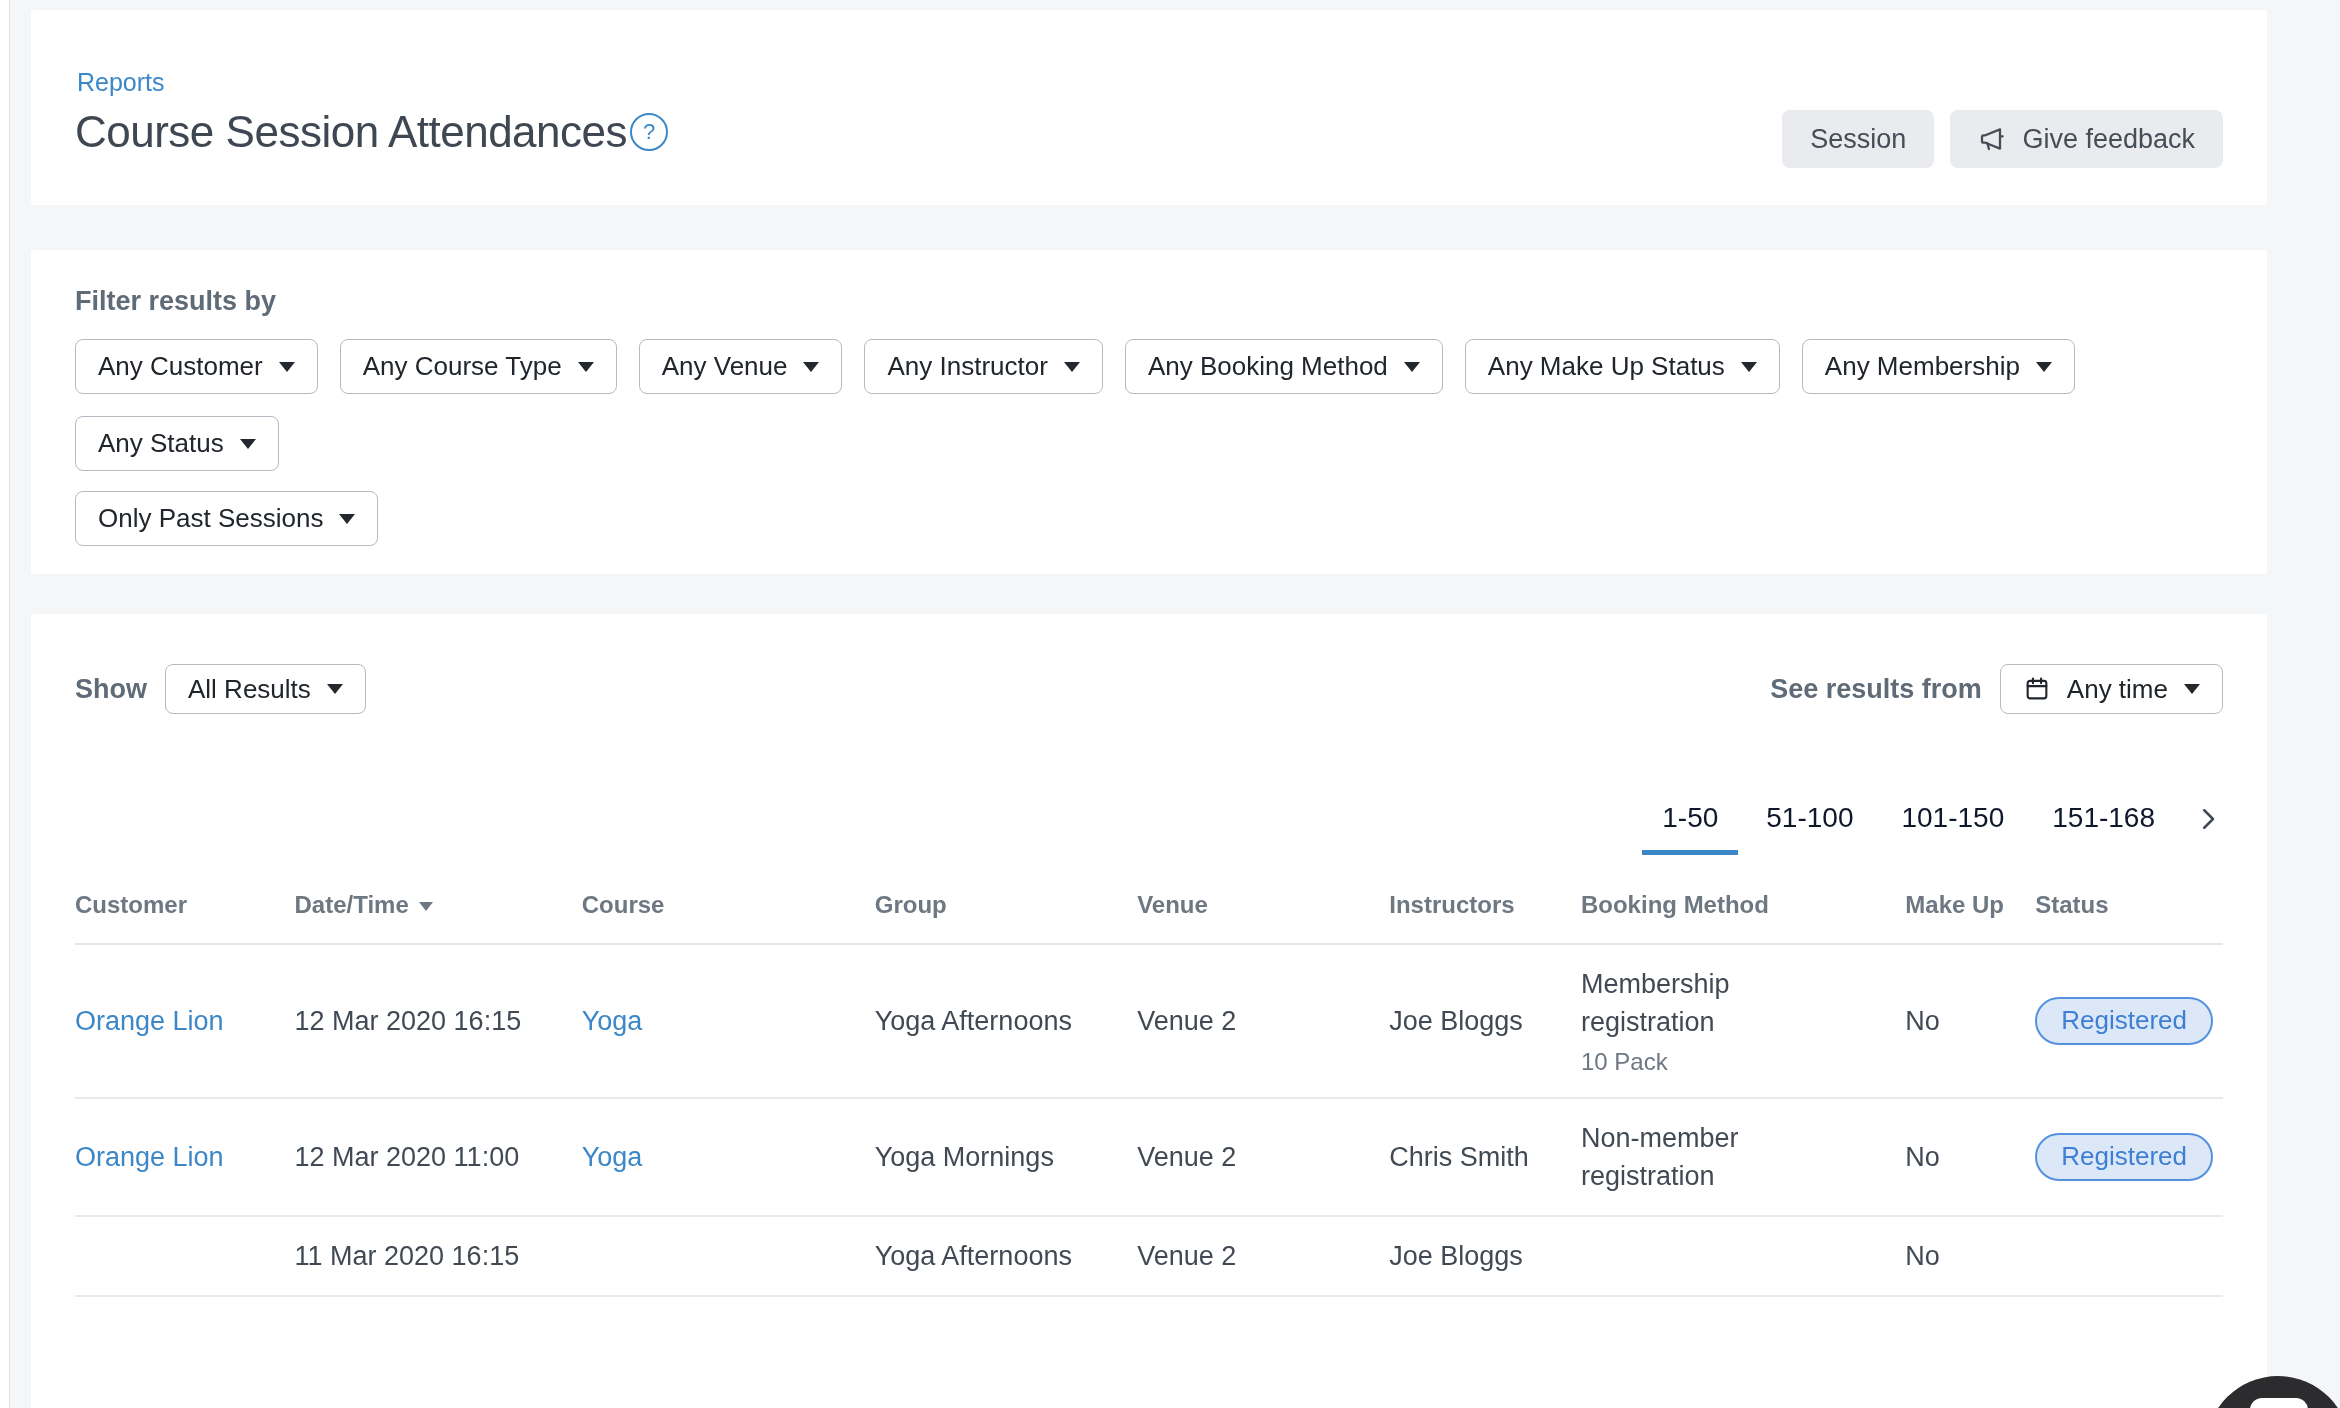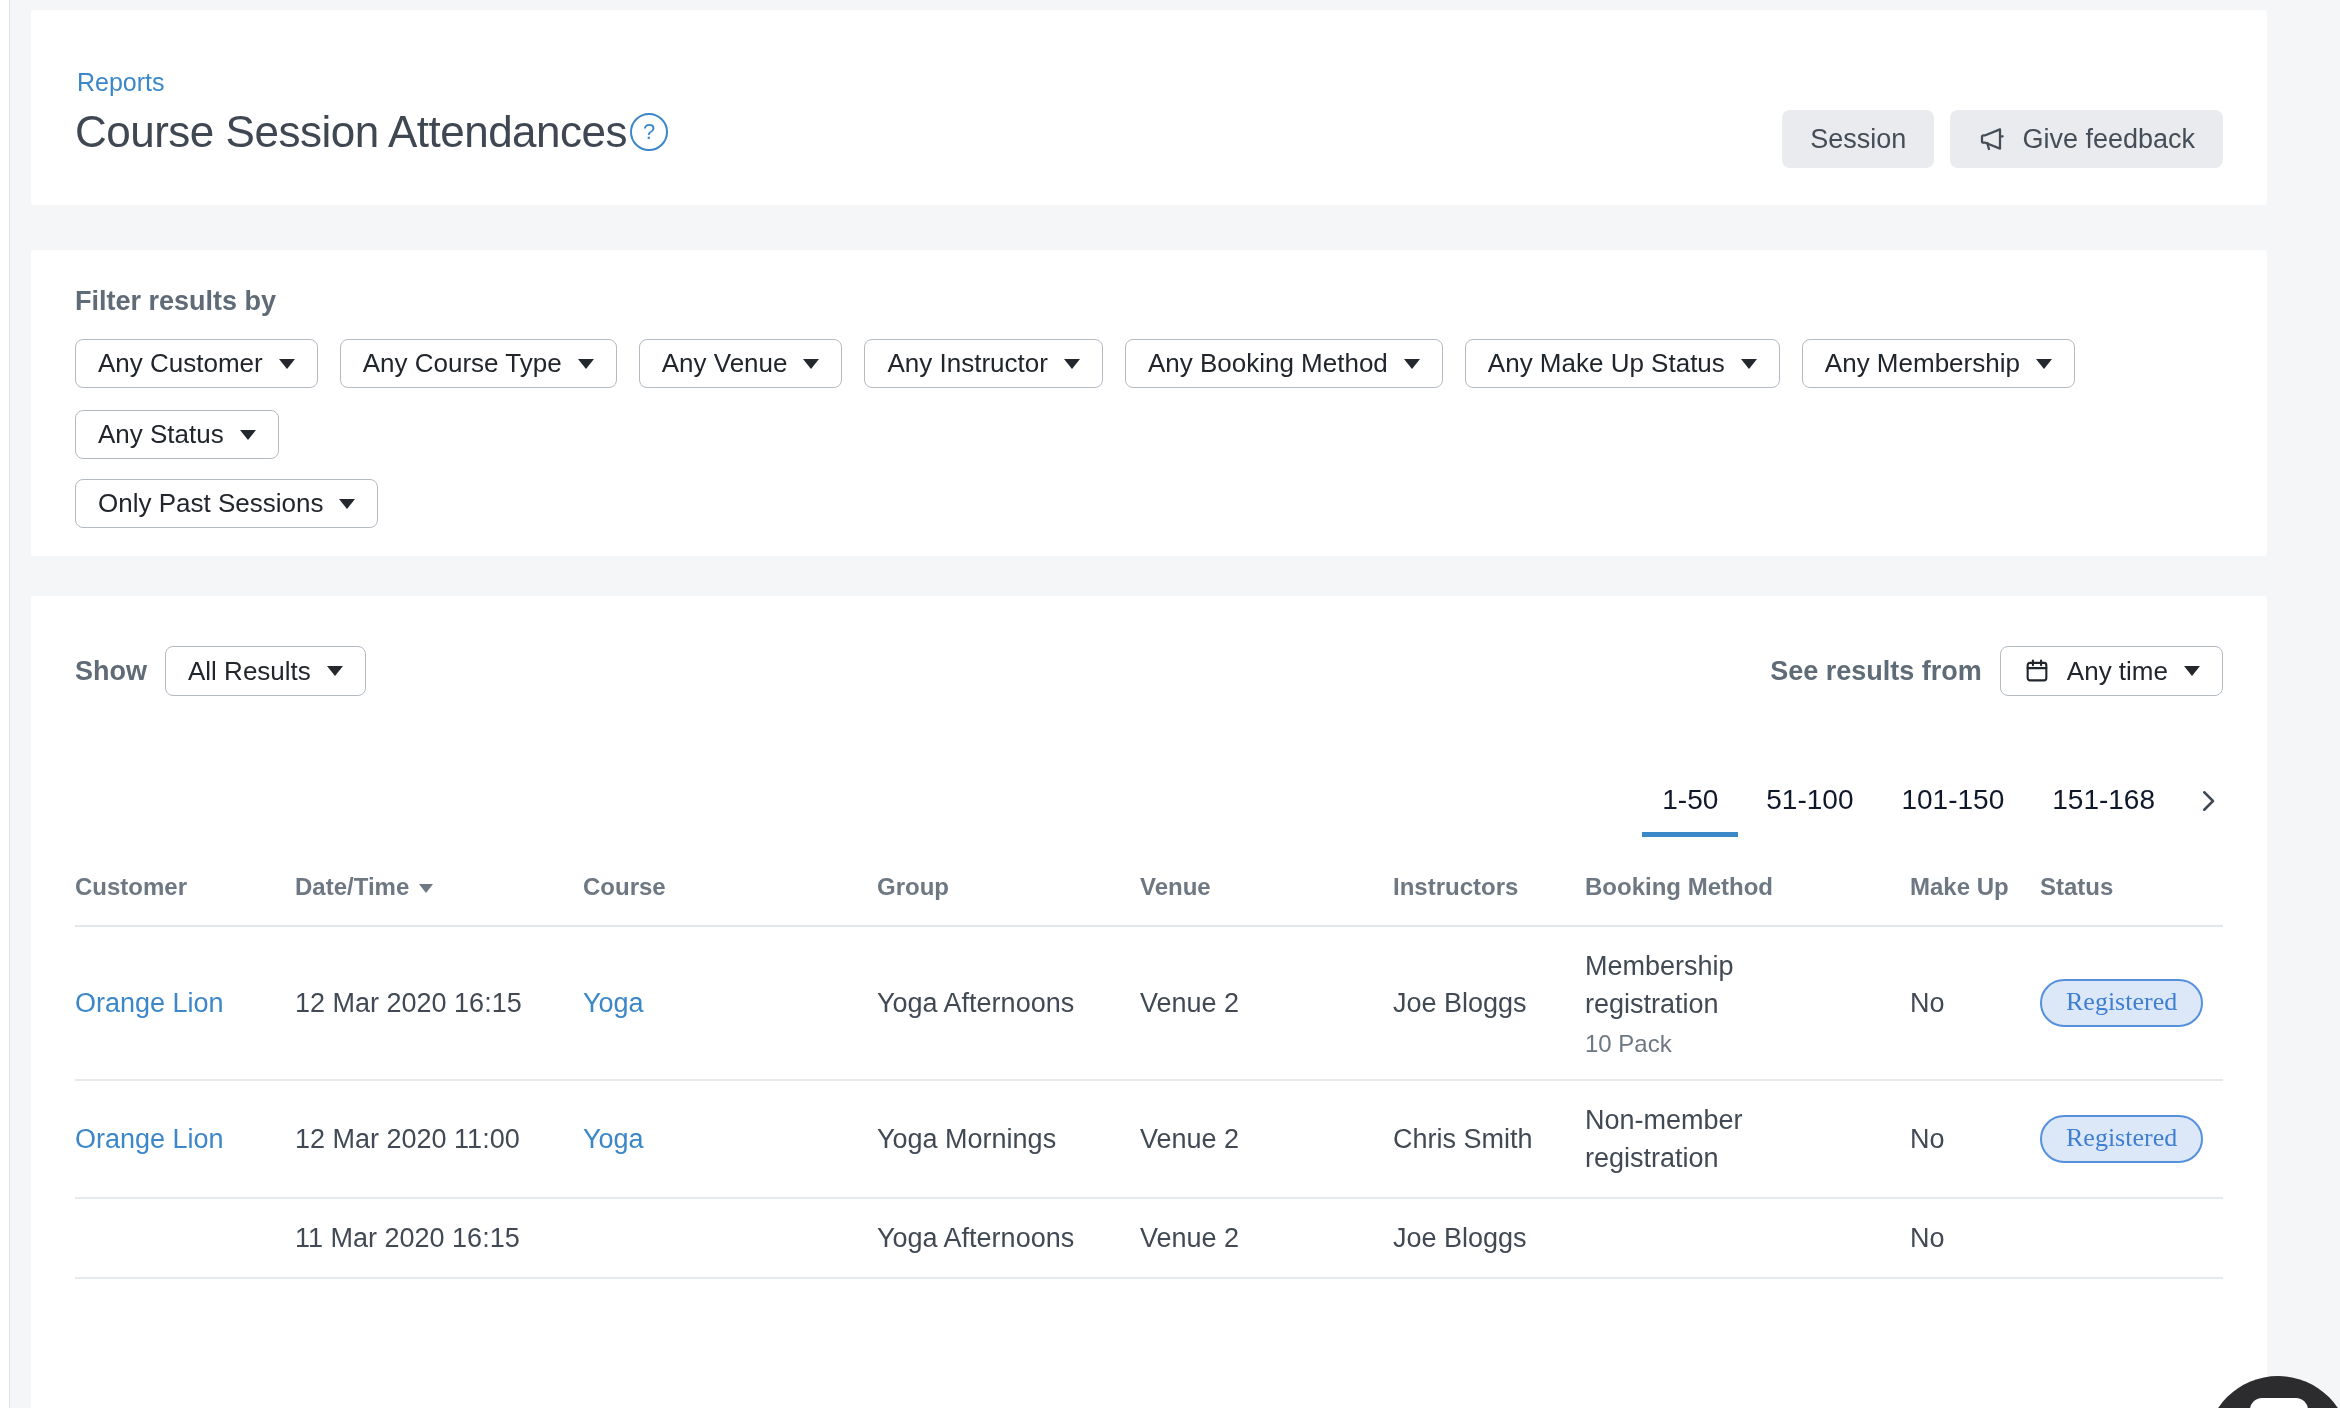--- a/index.html
+++ b/index.html
@@ -24,21 +24,21 @@
   .header-actions{display:flex;gap:16px;align-items:flex-start;padding-top:100px;}
   .gray-btn{display:inline-flex;align-items:center;gap:12px;height:58px;padding:0 28px;border:none;border-radius:8px;
     background:#e9ebee;color:#454d57;font-size:27px;font-family:inherit;cursor:pointer;}
   .gray-btn svg{flex:none;}
 
   
   .filter-card{padding:36px 44px 28px;margin-bottom:40px;}
   .filter-heading{font-size:27px;font-weight:bold;color:#5f6b76;margin-bottom:22px;}
   .filter-row{display:flex;flex-wrap:wrap;gap:22px;margin-bottom:20px;}
   .filter-row:last-child{margin-bottom:0;}
-  .filter-btn,.select-btn{display:inline-flex;align-items:center;gap:16px;height:49px;padding:0 22px;background:#ffffff;
+  .filter-btn,.select-btn{display:inline-flex;align-items:center;gap:16px;height:55px;padding:0 22px;background:#ffffff;
     border:1.5px solid #b4bac2;border-radius:8px;font-size:26px;color:#21262c;font-family:inherit;cursor:pointer;}
   .caret{width:0;height:0;border-left:8px solid transparent;border-right:8px solid transparent;border-top:10px solid #23282e;display:inline-block;}
 
   
   .table-card{padding:50px 44px 0;min-height:900px;}
   .show-row{display:flex;justify-content:space-between;align-items:center;}
   .show-left,.see-results{display:flex;align-items:center;gap:18px;}
   .ctrl-label{font-size:27px;font-weight:bold;color:#5f6b76;}
   .select-btn{height:50px;}
   .select-btn svg{flex:none;}
@@ -48,21 +48,21 @@
   .page-item.active{border-bottom:5px solid #3b87c8;}
   .page-next{margin-left:18px;padding-top:2px;cursor:pointer;color:#3f4954;}
 
   table{width:100%;border-collapse:collapse;margin-top:36px;font-size:27px;color:#414a54;}
   th{text-align:left;font-size:24px;font-weight:bold;color:#6d7883;padding:0 10px 24px 0;border-bottom:2px solid #e4e7ea;white-space:nowrap;cursor:pointer;}
   td{border-bottom:2px solid #e7eaed;padding:20px 10px 20px 0;vertical-align:middle;line-height:38px;}
   a.link{color:#3b87c8;text-decoration:none;cursor:pointer;}
   .sort-caret{width:0;height:0;border-left:7px solid transparent;border-right:7px solid transparent;border-top:9px solid #6d7883;display:inline-block;margin-left:10px;position:relative;top:-2px;}
   .bm-text{max-width:215px;}
   .bm-detail{color:#6d7883;font-size:24px;margin-top:6px;line-height:30px;}
-  .badge{display:inline-block;padding:4px 24px 6px;border:2px solid #5590dd;border-radius:999px;background:#dce8f8;color:#3e7fd4;font-size:26px;line-height:34px;white-space:nowrap;font-family:Liberation Serif, serif;}
+  .badge{display:inline-block;padding:4px 24px 6px;border:2px solid #5590dd;border-radius:999px;background:#dce8f8;color:#3e7fd4;font-size:26px;line-height:34px;white-space:nowrap;}
 
   
   .chat-fab{position:absolute;left:2206px;top:1376px;width:144px;height:144px;border-radius:50%;background:#2c2c2e;cursor:pointer;}
   .chat-bubble{position:absolute;left:44px;top:22px;width:58px;height:46px;background:#ffffff;border-radius:12px;}
 </style>
 </head>
 <body>
 
 <div class="left-strip"></div>
 

